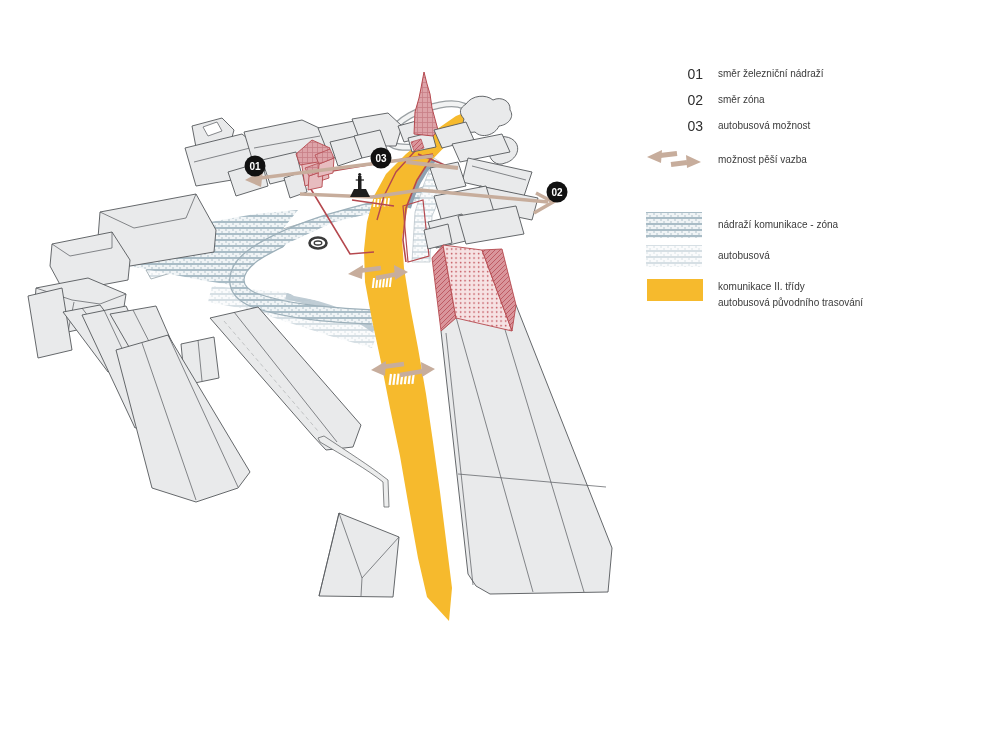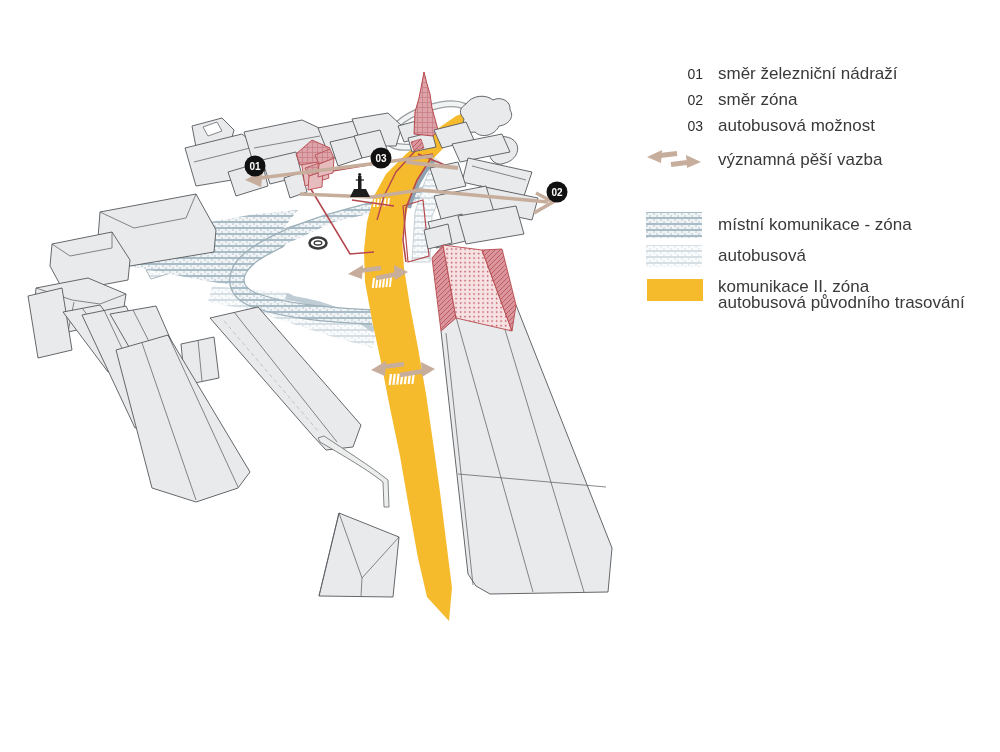--- a/index.html
+++ b/index.html
@@ -11,21 +11,21 @@
   .rln{fill:none;stroke:#55585b;stroke-width:.7;}
   .red{stroke:#B5484E;fill:none;}
   .tan{stroke:#C7AD9C;fill:none;}
   .tanfill{fill:#C7AD9C;stroke:none;}
   .pink{fill:#e7bcbf;stroke:#b5494f;stroke-width:.9;stroke-linejoin:round;}
   
   .legend{position:absolute;left:645px;top:0;width:350px;height:752px;}
   .lg-row{position:absolute;left:0;display:flex;align-items:center;}
   .lg-cell{width:58px;flex:0 0 58px;display:flex;justify-content:flex-end;align-items:center;}
   .lg-key{display:block;width:58px;text-align:right;font-size:14px;color:#2e2e2e;}
-  .lg-label{margin-left:15px;font-size:17px;color:#3a3a3a;white-space:nowrap;line-height:16px;}
+  .lg-label{margin-left:15px;font-size:10px;color:#3a3a3a;white-space:nowrap;line-height:16px;}
   .lg-redline{width:56px;height:2px;background:#B5484E;}
   .lg-yellow{width:56px;height:22px;background:#F6BA2D;}
 </style>
 </head>
 <body>
 
 <div class="canvas">
 
 <svg class="map-svg" width="1000" height="752" viewBox="0 0 1000 752">
   <defs>
@@ -260,46 +260,46 @@
 
   <div class="lg-row" style="top:148px">
     <span class="lg-cell">
       <svg width="58" height="24" viewBox="0 0 58 24">
         <path d="M15,7.5 L32,5.5" stroke="#C7AD9C" stroke-width="5" fill="none"></path>
         <polygon points="2,9 17,2 16,15" fill="#C7AD9C"></polygon>
         <path d="M26,16.5 L42,14.5" stroke="#C7AD9C" stroke-width="5" fill="none"></path>
         <polygon points="56,14 41,7 42,20" fill="#C7AD9C"></polygon>
       </svg>
     </span>
-    <span class="lg-label">významná pěší vazba</span>
+    <span class="lg-label">možnost pěší vazba</span>
   </div>
 
 
   <div class="lg-row" style="top:212px">
     <span class="lg-cell">
       <svg width="58" height="26">
         <rect x="1" y="0" width="56" height="26" fill="url(#patZone)"></rect>
       </svg>
     </span>
-    <span class="lg-label">místní komunikace - zóna</span>
+    <span class="lg-label">nádraží komunikace - zóna</span>
   </div>
 
   <div class="lg-row" style="top:245px">
     <span class="lg-cell">
       <svg width="58" height="22">
         <rect x="1" y="0" width="56" height="22" fill="url(#patPark)"></rect>
       </svg>
     </span>
     <span class="lg-label">autobusová</span>
   </div>
 
   <div class="lg-row" style="top:279px;align-items:flex-start">
     <span class="lg-cell">
           <span class="lg-yellow"></span>
         </span>
     <span class="lg-label">
-      <span>komunikace II. zóna</span><br>
+      <span>komunikace II. třídy</span><br>
       <span>autobusová původního trasování</span>
     </span>
   </div>
 
 </div>
 </div>
 
 </body></html>

